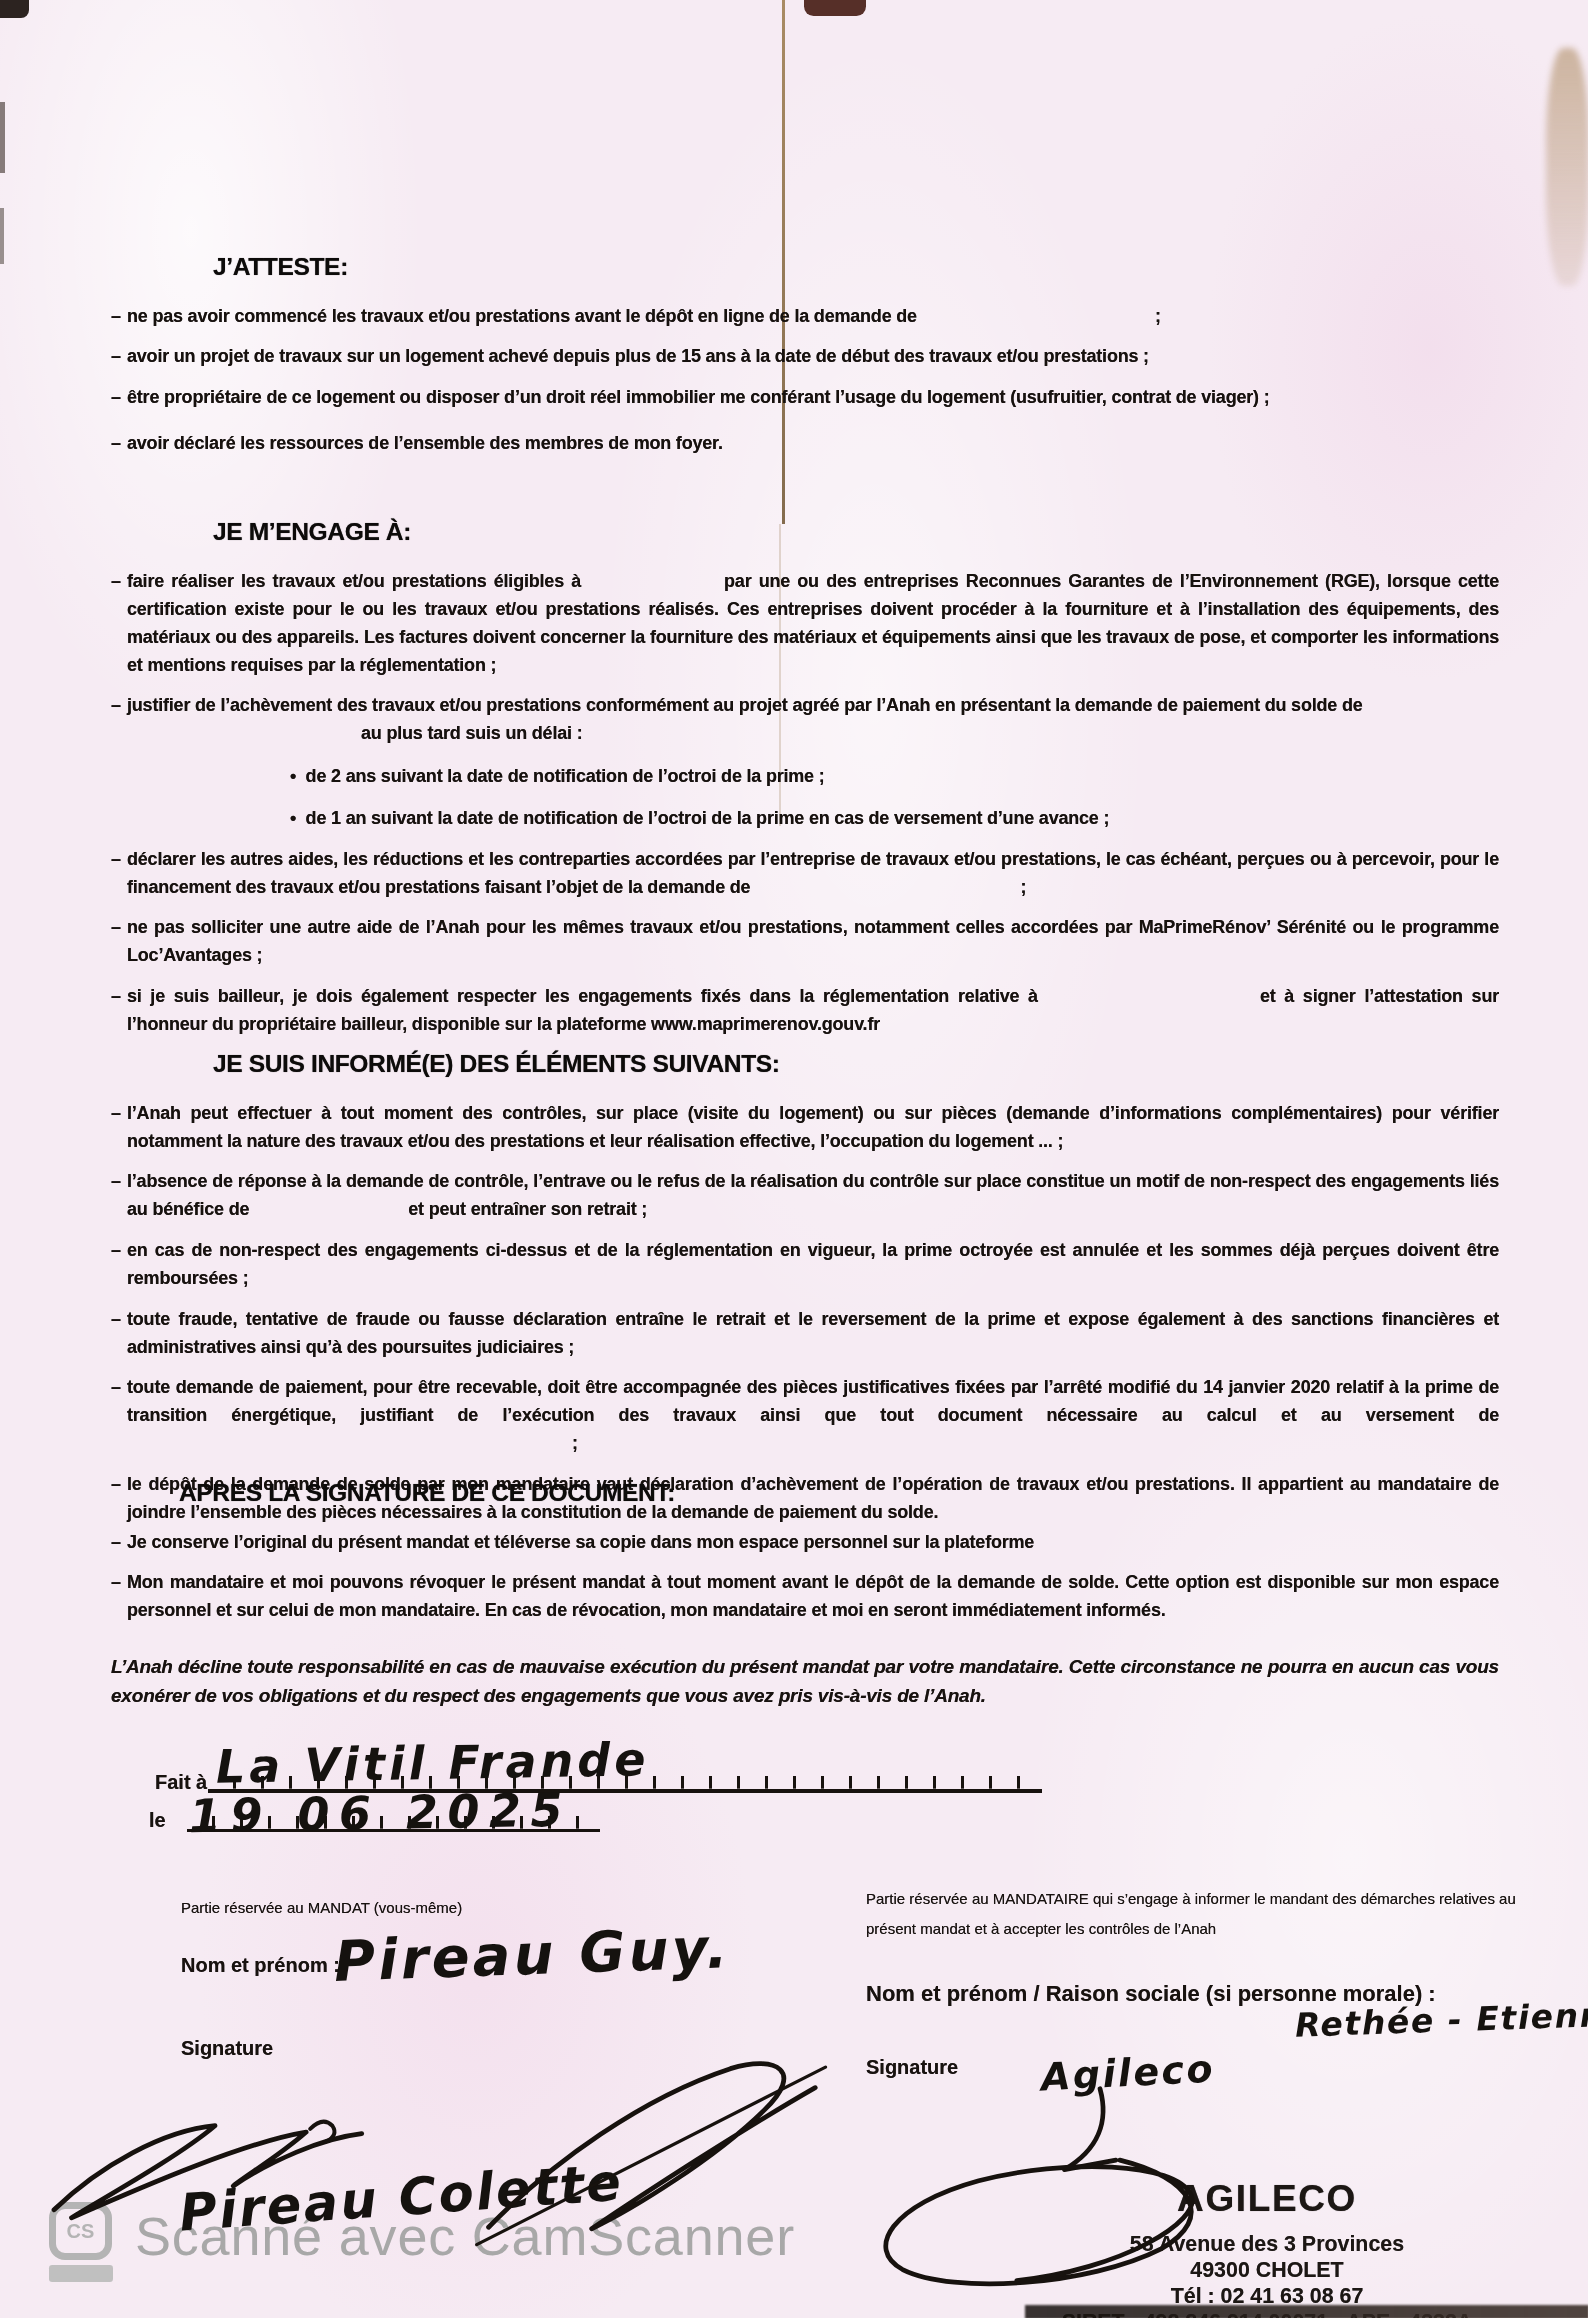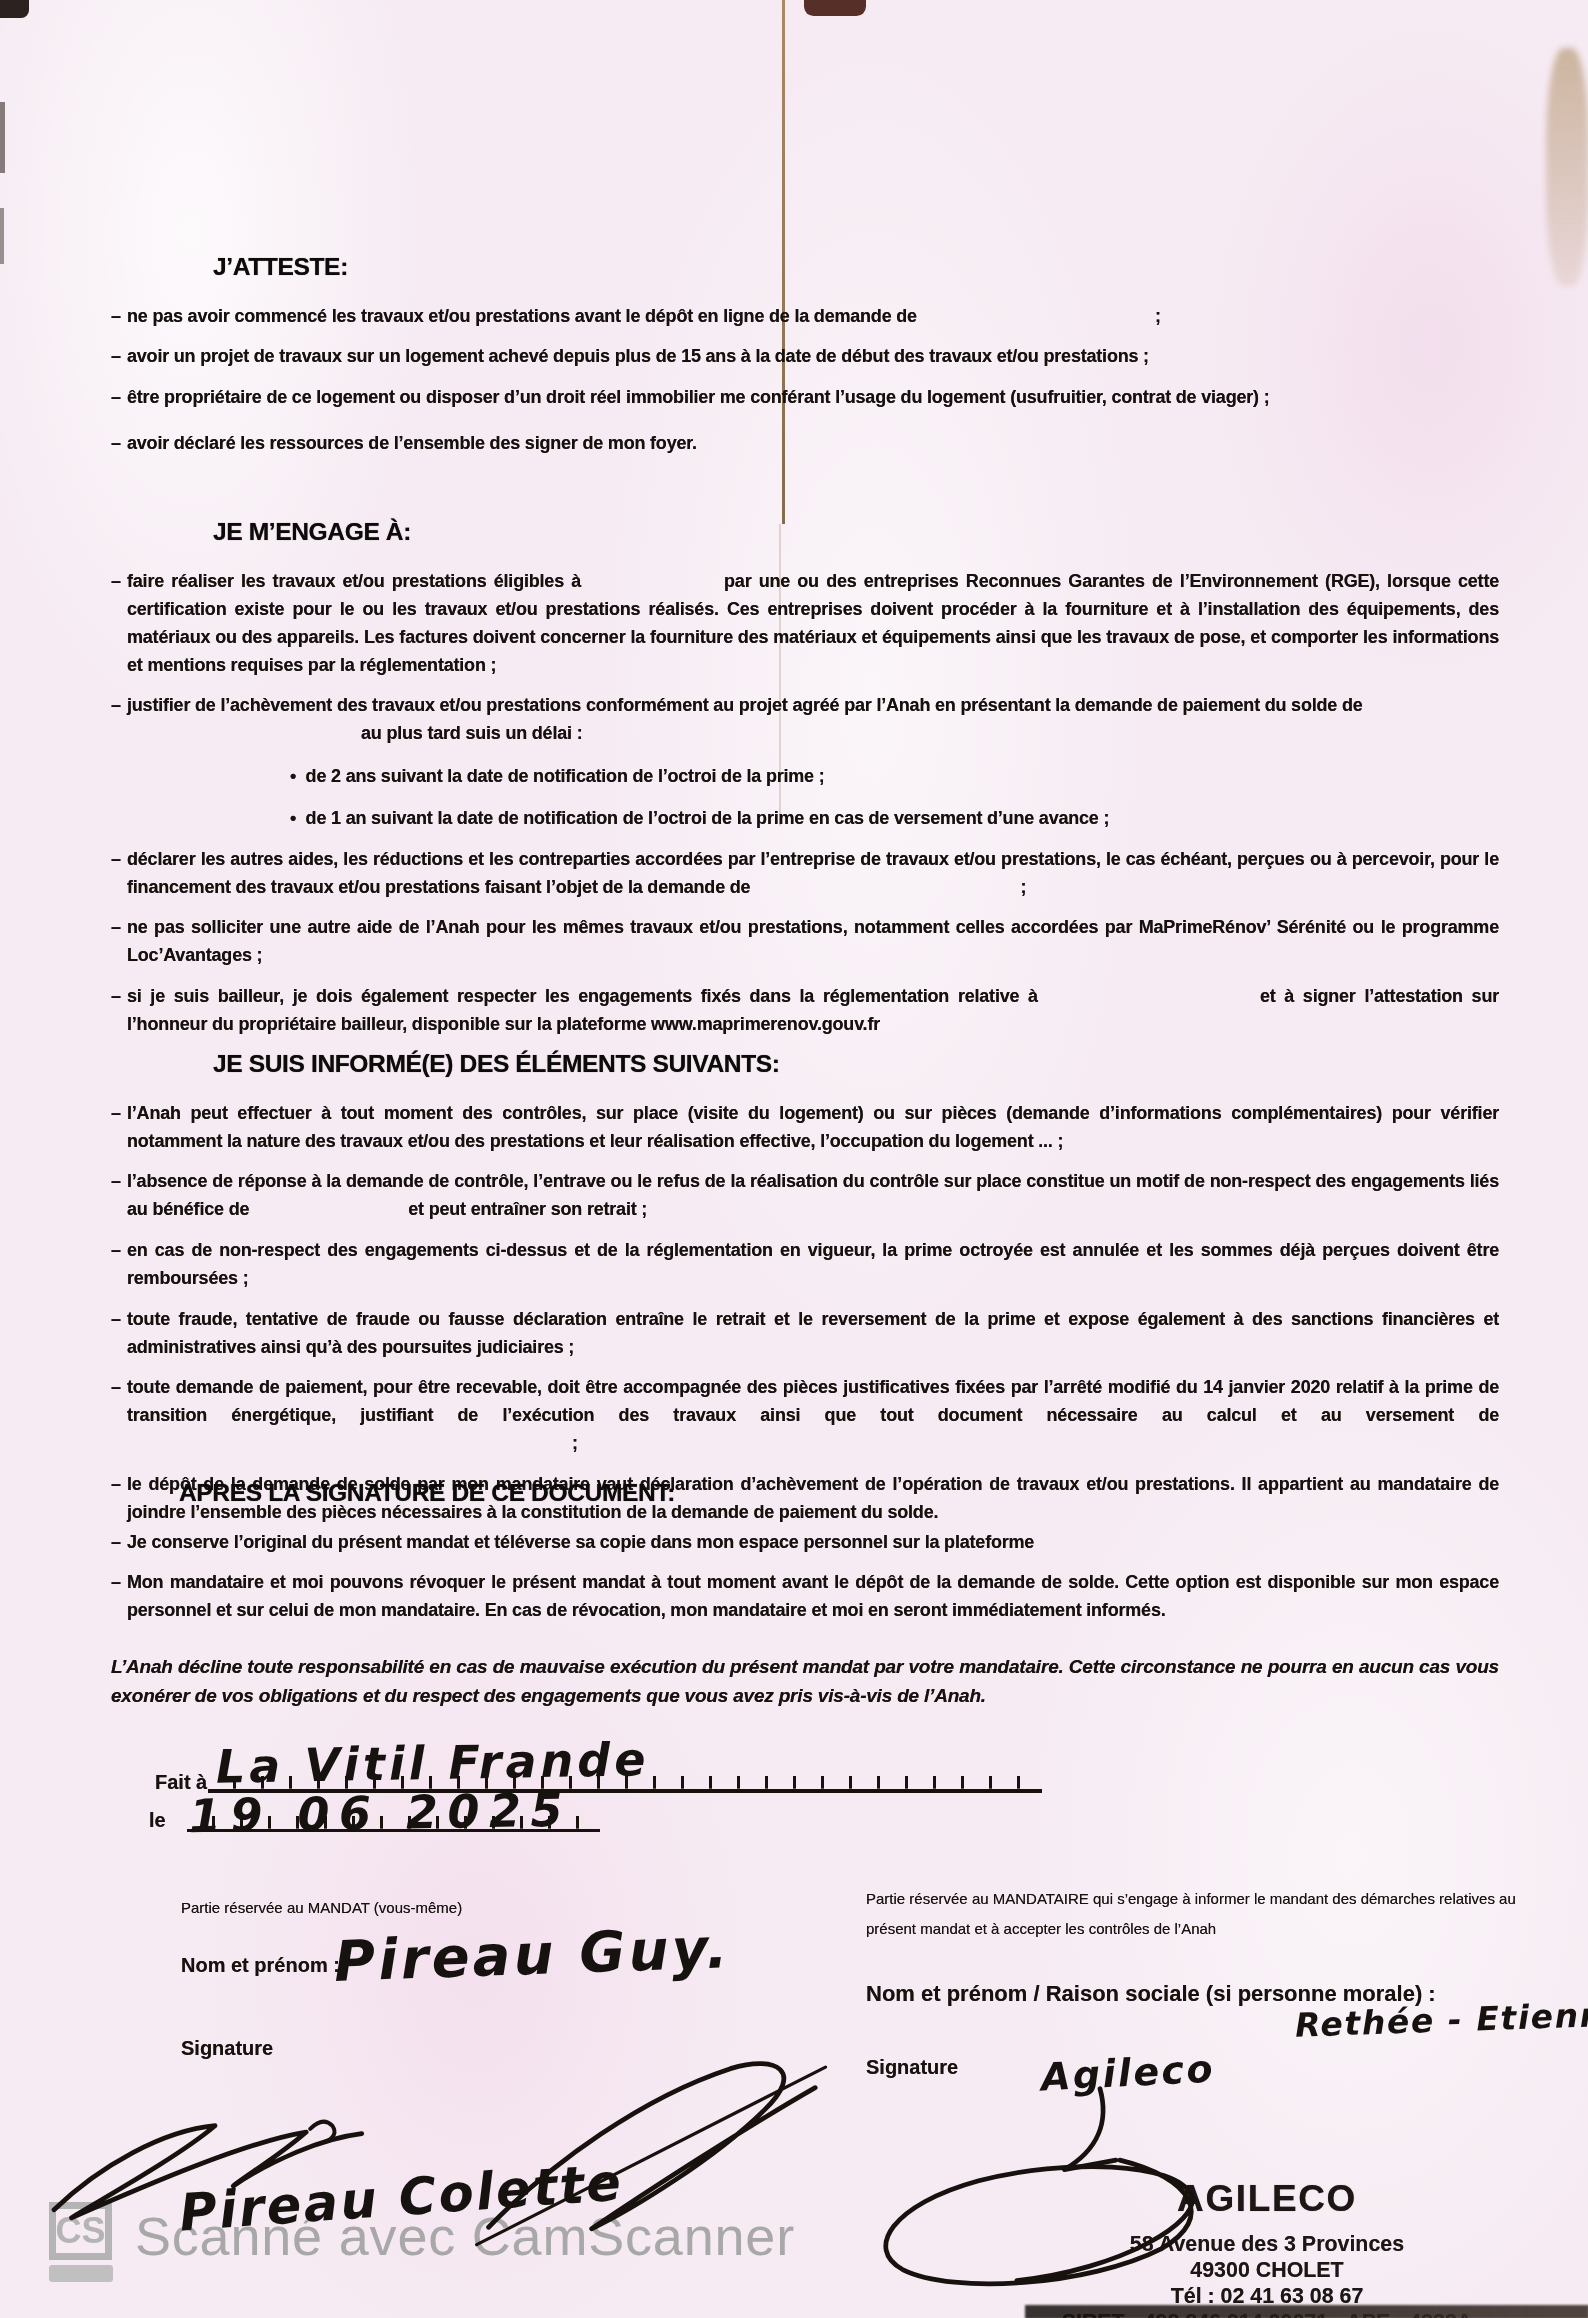--- a/index.html
+++ b/index.html
@@ -39,23 +39,23 @@
         border-bottom:4px solid #17120e;
         background:repeating-linear-gradient(90deg, transparent 0 24.6px, #17120e 24.6px 28px);
         background-position:0 bottom;background-size:100% 12.7px;background-repeat:repeat-x;}
   .colhead{font-size:15px;font-weight:400;line-height:30px;text-shadow:0 0 0.5px rgba(0,0,0,.65);}
   .stamp{position:absolute;left:997px;top:2178px;width:540px;text-align:center;color:#1c1714;}
   .stamp .co{font-size:37px;font-weight:800;letter-spacing:1.6px;text-shadow:0 0 0.8px rgba(0,0,0,.6);}
   .stamp .ln{font-size:21.4px;font-weight:800;line-height:26px;text-shadow:0 0 0.6px rgba(0,0,0,.55);}
   .wm-text{position:absolute;left:135px;top:2205px;font-size:54px;font-weight:400;
         color:#a8a8a8;letter-spacing:0.8px;z-index:5;}
   .cs{position:absolute;left:49px;top:2202px;z-index:5;}
-  .cs .box{width:49px;height:44px;border:7.1px solid #b4b4b4;border-radius:0;
+  .cs .box{width:49px;height:44px;border:7.1px solid #b4b4b4;border-radius:16px;
         display:flex;align-items:center;justify-content:center;
-        font-size:36px;font-weight:800;color:#b4b4b4;}
+        font-size:20px;font-weight:800;color:#b4b4b4;}
   .cs .tab{width:64px;height:17.5px;background:#c0c0c0;border-radius:3.2px;margin-top:4.8px;}
   svg.sig{position:absolute;z-index:6;}
   .artifact{position:absolute;}
 </style>
 </head>
 <body>
 
 <div class="page">
 
   <div class="artifact" style="left:0;top:0;width:29px;height:17.5px;background:#2c2320;border-radius:0 0 8px 0;"></div>
@@ -72,21 +72,21 @@
     <div class="item">
       <span class="dash">–</span><span>ne pas avoir commencé les travaux et/ou prestations avant le dépôt en ligne de la demande de</span><span class="gap g300"></span><span>;</span>
     </div>
     <div class="item">
       <span class="dash">–</span><span>avoir un projet de travaux sur un logement achevé depuis plus de 15 ans à la date de début des travaux et/ou prestations ;</span>
     </div>
     <div class="item">
       <span class="dash">–</span><span>être propriétaire de ce logement ou disposer d’un droit réel immobilier me conférant l’usage du logement (usufruitier, contrat de viager) ;</span>
     </div>
     <div class="item" style="margin-top:17.5px;">
-      <span class="dash">–</span><span>avoir déclaré les ressources de l’ensemble des signer de mon foyer.</span>
+      <span class="dash">–</span><span>avoir déclaré les ressources de l’ensemble des membres de mon foyer.</span>
     </div>
   </div>
 
   <div class="sec" style="top:518px;">
     <div class="h">JE M’ENGAGE À:</div>
     <div class="item">
       <span class="dash">–</span><span>faire réaliser les travaux et/ou prestations éligibles à</span><span class="gap g180"></span><span>par une ou des entreprises Reconnues Garantes de l’Environnement (RGE), lorsque cette certification existe pour le ou les travaux et/ou prestations réalisés. Ces entreprises doivent procéder à la fourniture et à l’installation des équipements, des matériaux ou des appareils. Les factures doivent concerner la fourniture des matériaux et équipements ainsi que les travaux de pose, et comporter les informations et mentions requises par la réglementation ;</span>
     </div>
     <div class="item">
       <span class="dash">–</span><span>justifier de l’achèvement des travaux et/ou prestations conformément au projet agréé par l’Anah en présentant la demande de paiement du solde de</span>

